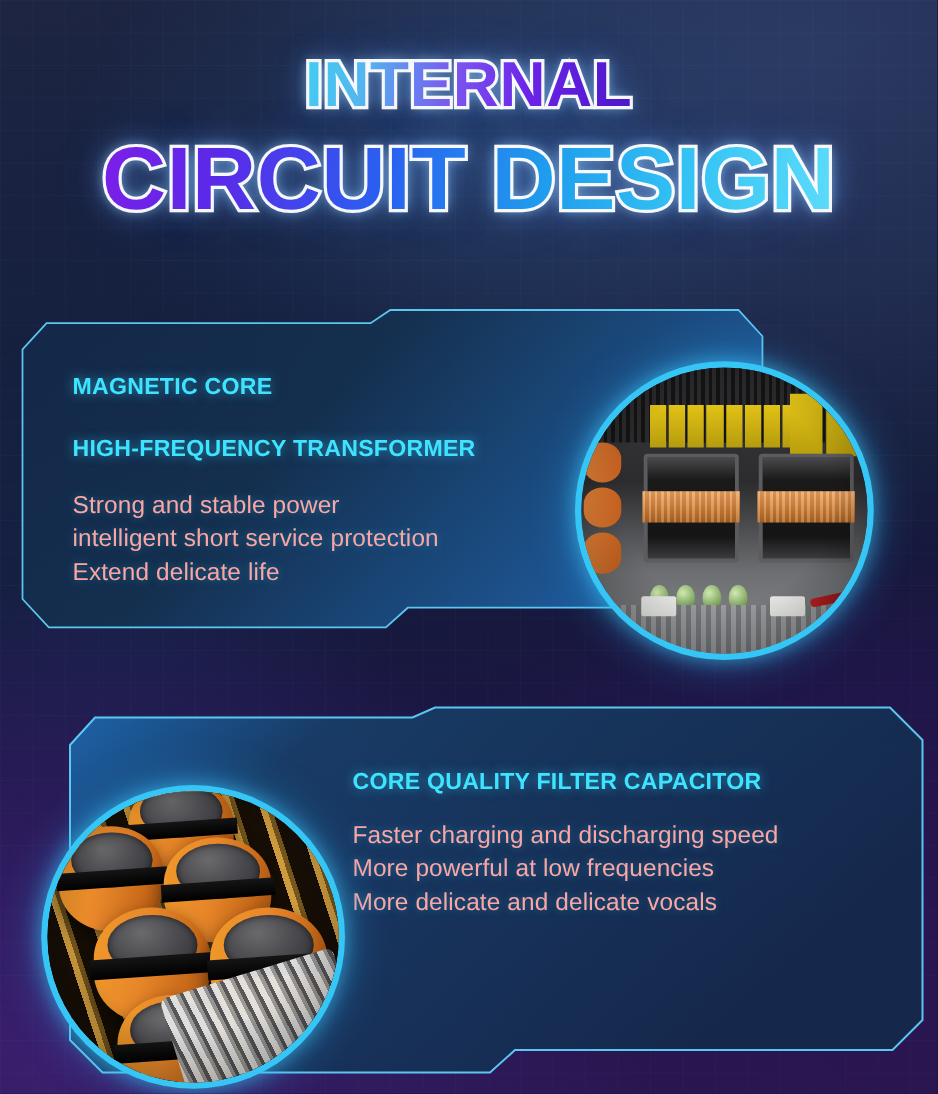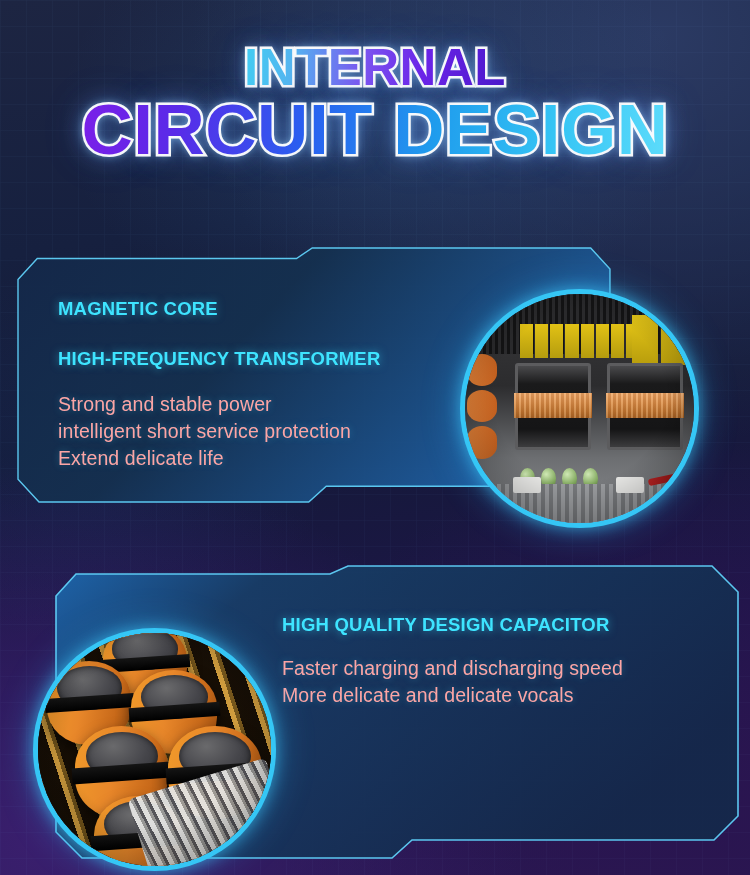--- a/index.html
+++ b/index.html
@@ -50,21 +50,21 @@
     color:transparent;
     -webkit-text-stroke:5px rgba(255,255,255,.95);
     text-shadow:
       0 0 10px rgba(150,210,255,.85),
       0 0 22px rgba(110,170,255,.55),
       0 0 38px rgba(90,140,255,.35);
     z-index:-1;
   }
   #title-line1 { font-size:51px; }
   #title-line1 .fill { background-image:linear-gradient(97deg,#42cdf2 0%,#53b6f0 18%,#7b54ef 46%,#6b24e8 68%,#4a17c9 100%); }
-  #title-line2 { font-size:71px; margin-top:4px; }
+  #title-line2 { font-size:71px; margin-top:18px; }
   #title-line2 .fill { background-image:linear-gradient(97deg,#7b1fe8 0%,#5a2ae8 16%,#2a5ff0 38%,#1f9ced 60%,#35c4f4 80%,#5ddcfb 100%); }
 
   
   .panel { position:absolute; }
   .panel svg { position:absolute; inset:0; overflow:visible; }
   .panel-body { position:absolute; z-index:3; }
 
   #panel-transformer { left:18px; top:248px; width:592px; height:290px; z-index:2; }
   #panel-capacitor  { left:56px; top:566px; width:682px; height:292px; z-index:2; }
 
@@ -237,23 +237,24 @@
     <defs>
       <linearGradient id="pfill2" x1="0" y1="0" x2="1" y2="0.5">
         <stop offset="0%" stop-color="#1d6cb4" stop-opacity="0.9"></stop>
         <stop offset="26%" stop-color="#173f68" stop-opacity="0.9"></stop>
         <stop offset="100%" stop-color="#13294a" stop-opacity="0.9"></stop>
       </linearGradient>
     </defs>
     <path d="M 0,30 L 20,8 L 274,8 L 292,0 L 656,0 L 682,26 L 682,250 L 658,274 L 356,274 L 336,292 L 26,292 L 0,266 Z" fill="url(#pfill2)" stroke="#5fd0f8" stroke-width="1.6" stroke-opacity="0.95"></path>
   </svg>
   <div class="panel-body" id="capacitor-text">
-    <div class="head">HIGH QUALITY DESIGN CAPACITOR</div>
+    <div class="head">CORE QUALITY FILTER CAPACITOR</div>
     <div class="bullets">
       <div class="bullet">Faster charging and discharging speed</div>
+      <div class="bullet">More powerful at low frequencies</div>
       <div class="bullet">More delicate and delicate vocals</div>
     </div>
   </div>
 </div>
 
 <div class="photo-circle" id="photo-capacitor">
   <div class="photo-inner">
     <div class="cap-base"></div>
     <div class="cap-bus"></div>
     <div class="cap" style="left:28%; top:-4%;  width:36%; height:34%;"></div>

